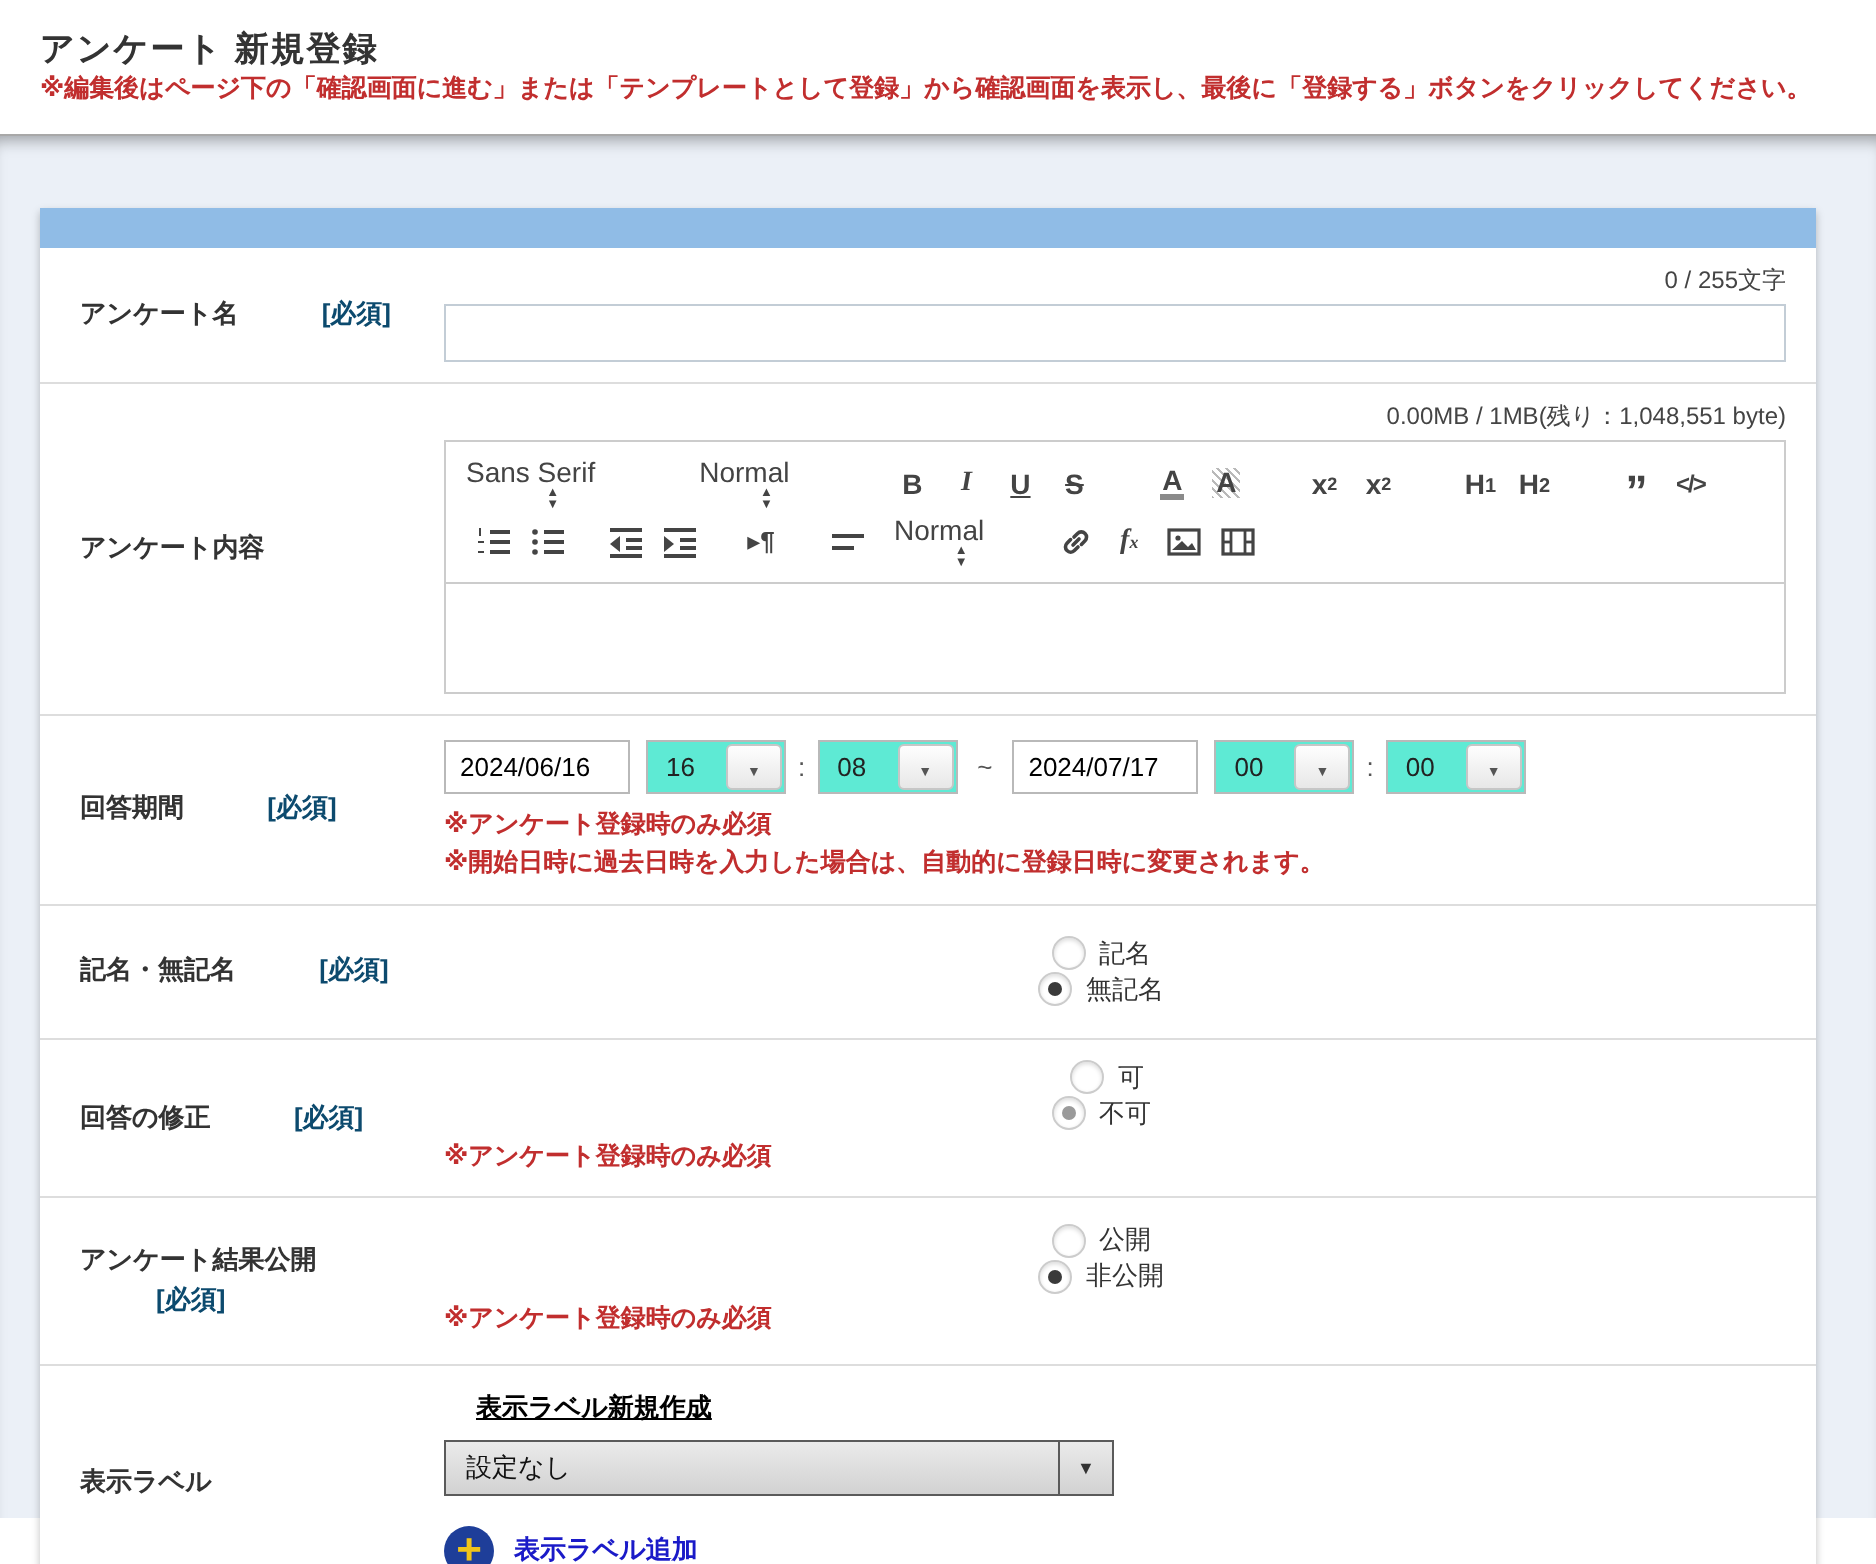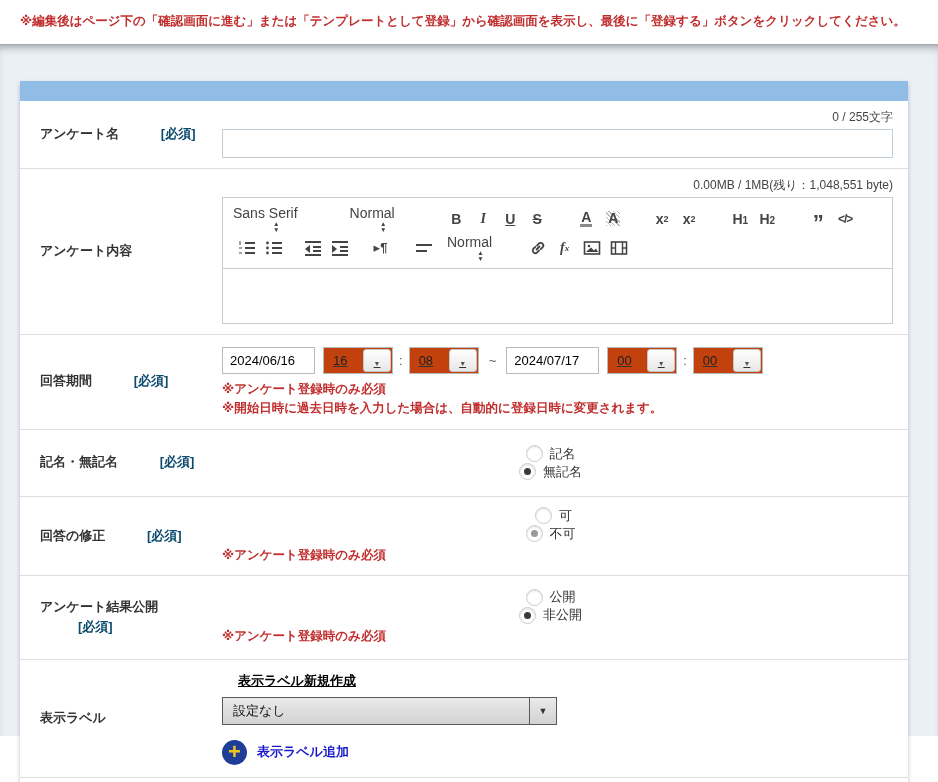--- a/index.html
+++ b/index.html
@@ -74,21 +74,21 @@
   }
 
   
   .controls { display:flex; align-items:center; margin-top:4px; }
   .date-input {
     width:93px; height:27px; border:1px solid #b9b9b9; background:#fff;
     font:inherit; font-size:13px; padding:0 7px; outline:none;
   }
   .spinner {
     display:flex; align-items:center; width:70px; height:27px;
-    border:1px solid #b9b9b9; background:#c2410c; margin-left:8px;text-decoration:underline;
+    border:1px solid #b9b9b9; background:#5eead4; margin-left:8px;
   }
   .spinner .num { flex:1; padding-left:9px; font-size:13px; color:#222; }
   .spin-btn {
     width:28px; height:23px; margin:1px 1px 1px 0; border:1px solid #c6c6c6; border-radius:3px;
     background:linear-gradient(#fefefe,#e7e7e7); display:flex; align-items:flex-end;
     justify-content:center; cursor:pointer;
   }
   .spin-btn span { font-size:7px; color:#555; padding-bottom:4px; }
   .sep { margin:0 6px; color:#555; }
   .req-note { color:#c12e2e; font-weight:bold; font-size:12.5px; line-height:1.55; }
@@ -130,20 +130,21 @@
     width:25px; height:25px; border-radius:50%; background:#1e3e99; color:#f0c419;
     display:flex; align-items:center; justify-content:center;
     font-size:22px; font-weight:bold; line-height:1;
   }
   .add-label { margin-left:10px; color:#1a1ac8; font-weight:bold; font-size:13px; }
 </style>
 </head>
 <body>
 
 <div class="top-header">
+  <div class="page-title">アンケート 新規登録</div>
   <div class="page-notice">※編集後はページ下の「確認画面に進む」または「テンプレートとして登録」から確認画面を表示し、最後に「登録する」ボタンをクリックしてください。</div>
 </div>
 
 <div class="content">
   <div class="panel">
     <div class="panel-bar"></div>
 
     <div class="form-row">
       <div class="row-label">
         <span>アンケート名</span>

